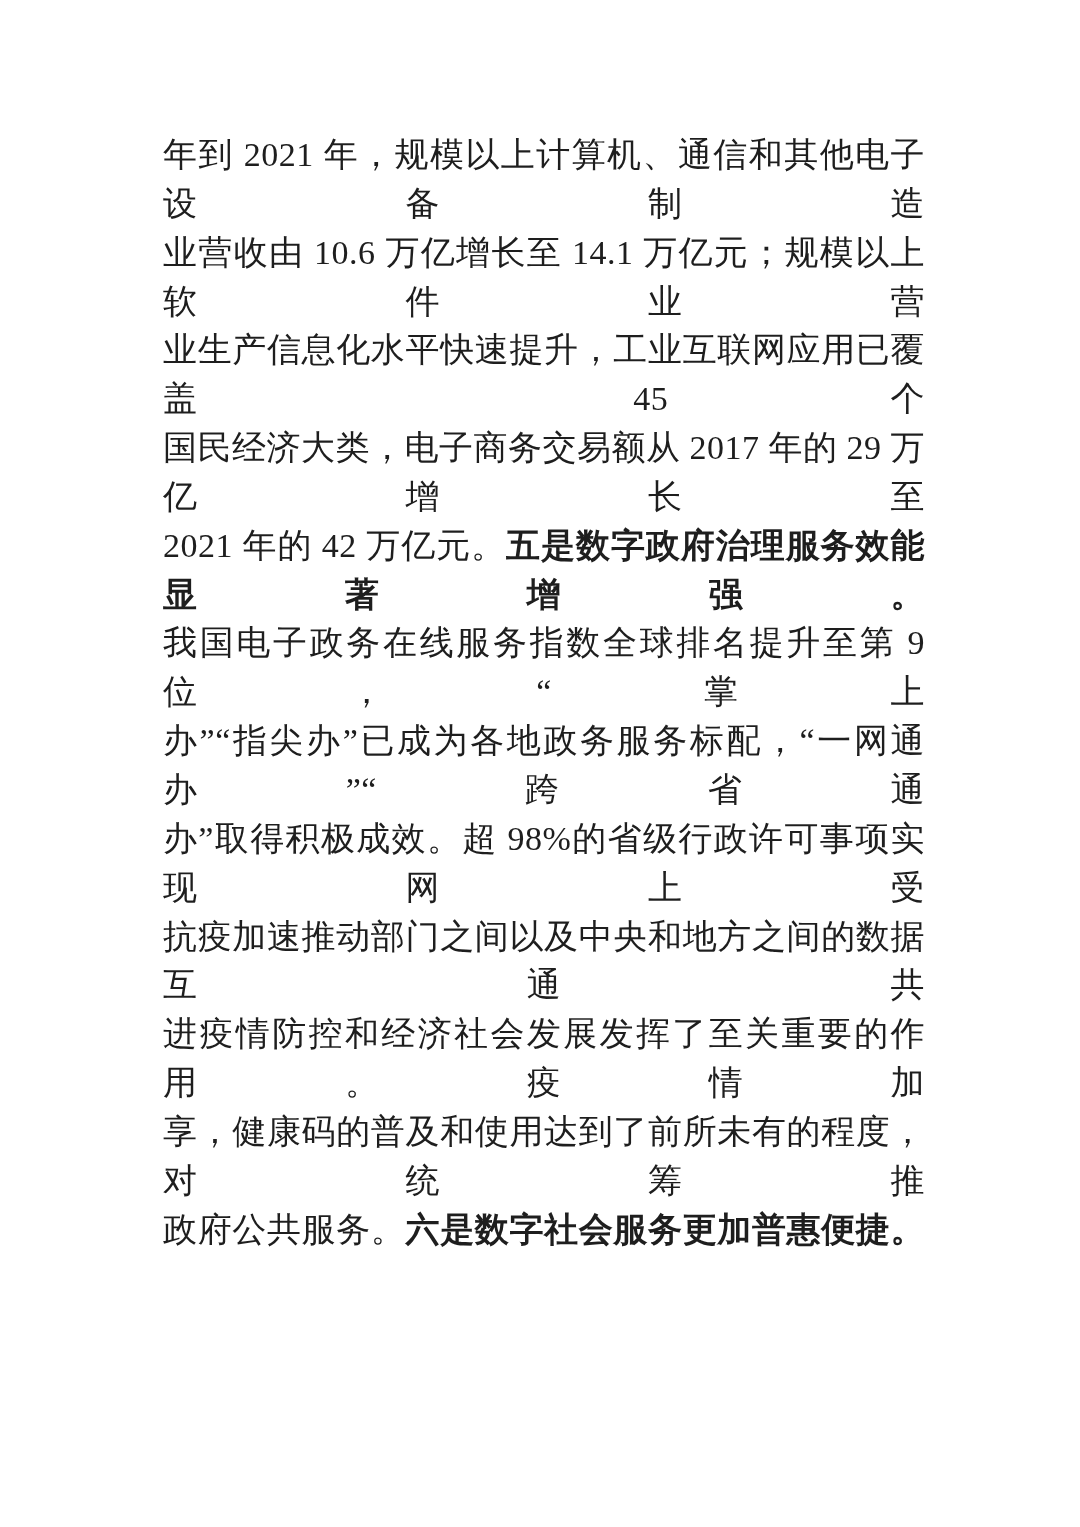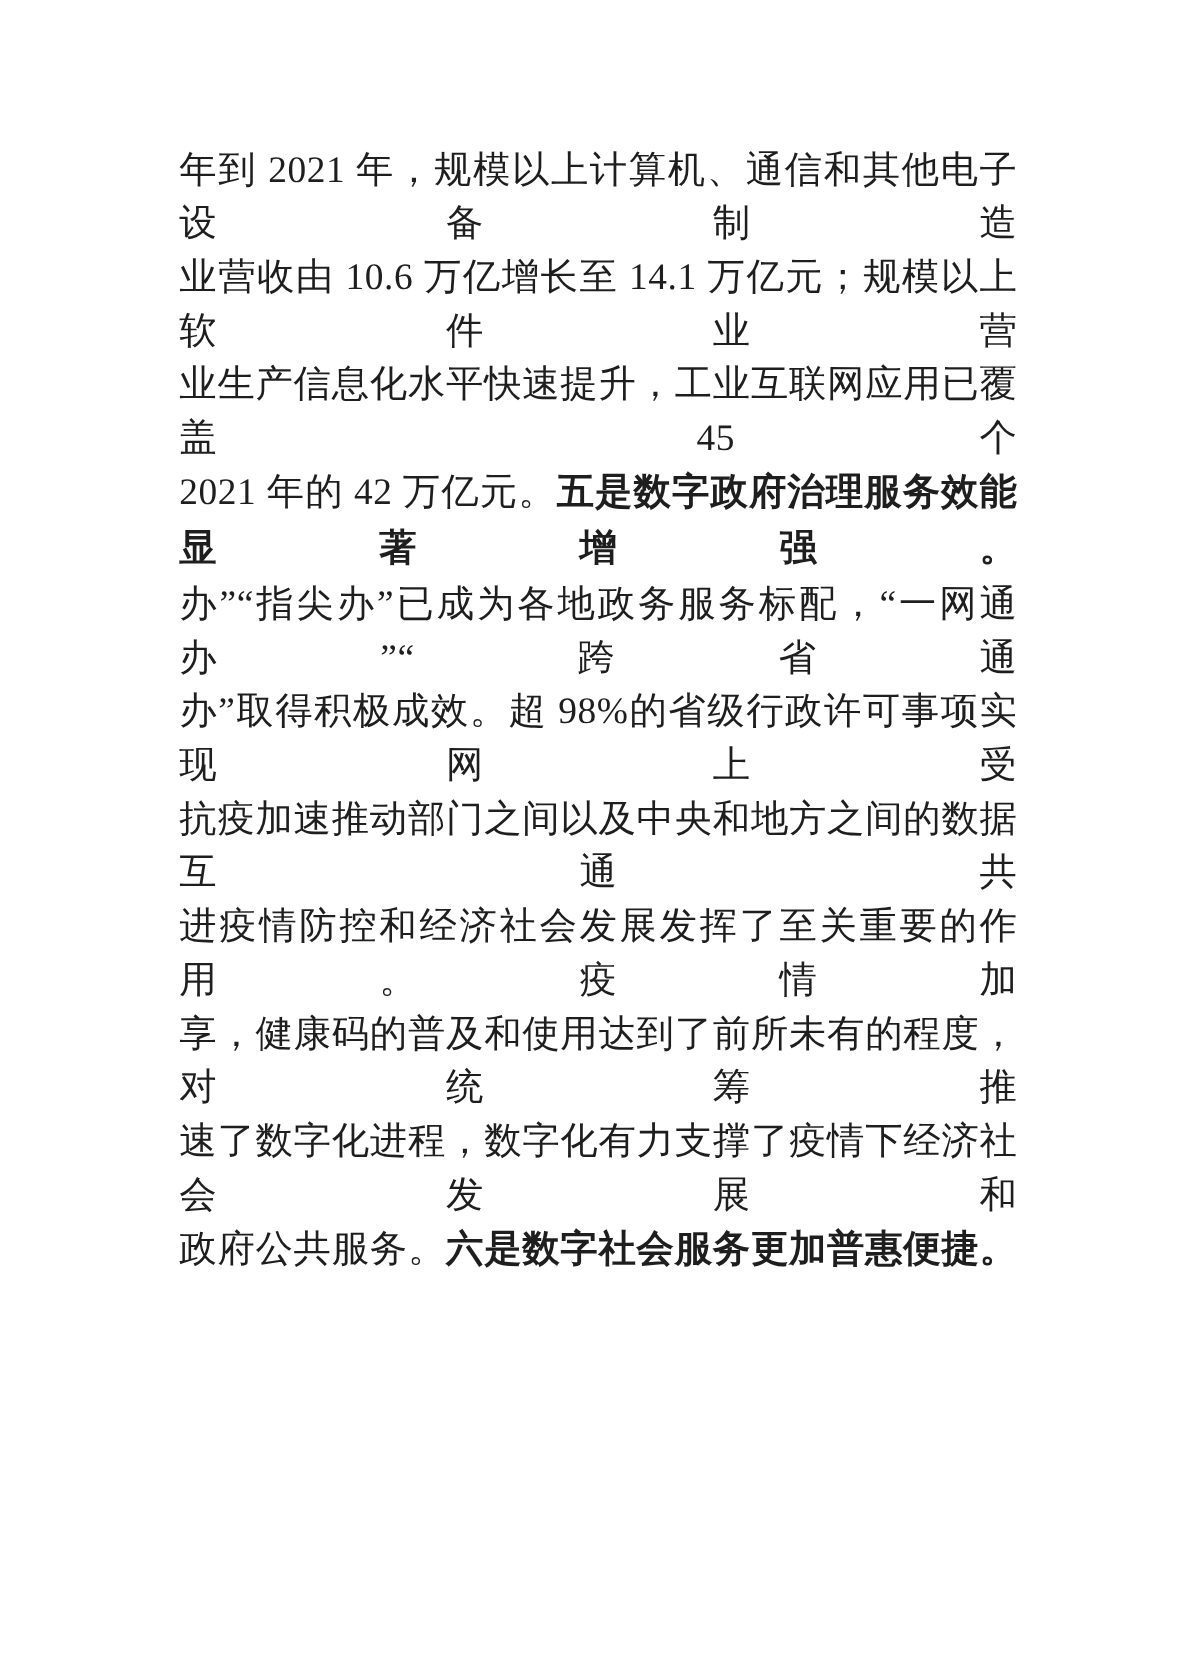--- a/index.html
+++ b/index.html
@@ -26,43 +26,43 @@
     font-size: 34px;
     line-height: 48.85px;
     white-space: nowrap;
     text-align: justify;
     text-align-last: justify;
     letter-spacing: 0.5px;
   }
   .line span { white-space: normal; }
   .seg-bold {
     font-weight: 700;
-    font-family: Liberation Mono, monospace;
   }
   .footer {
     position: absolute;
     top: 1405px;
     left: 0;
     width: 100%;
     text-align: center;
     font-size: 25px;
     color: #262626;
   }
 </style>
 </head>
 <body>
 
 <div class="page">
   <div class="doc-body">
       <div class="line"><span>年到 2021 年，规模以上计算机、通信和其他电子设备制造</span></div>
       <div class="line"><span>业营收由 10.6 万亿增长至 14.1 万亿元；规模以上软件业营</span></div>
       <div class="line"><span>业生产信息化水平快速提升，工业互联网应用已覆盖 45 个</span></div>
+      <div class="line"><span>国民经济大类，电子商务交易额从 2017 年的 29 万亿增长至</span></div>
       <div class="line"><span>2021 年的 42 万亿元。</span><span class="seg-bold">五是数字政府治理服务效能显著增强。</span></div>
+      <div class="line"><span>我国电子政务在线服务指数全球排名提升至第 9 位，“掌上</span></div>
       <div class="line"><span>办”“指尖办”已成为各地政务服务标配，“一网通办”“跨省通</span></div>
       <div class="line"><span>办”取得积极成效。超 98%的省级行政许可事项实现网上受</span></div>
       <div class="line"><span>抗疫加速推动部门之间以及中央和地方之间的数据互通共</span></div>
       <div class="line"><span>进疫情防控和经济社会发展发挥了至关重要的作用。疫情加</span></div>
       <div class="line"><span>享，健康码的普及和使用达到了前所未有的程度，对统筹推</span></div>
-      <div class="line"><span>速了数字化进程，数字化有力支撑了疫情下经济社会发展和</span></div>
       <div class="line"><span>政府公共服务。</span><span class="seg-bold">六是数字社会服务更加普惠便捷。</span></div>
     </div>
   <div class="footer">3</div>
 </div>
 
 </body></html>

